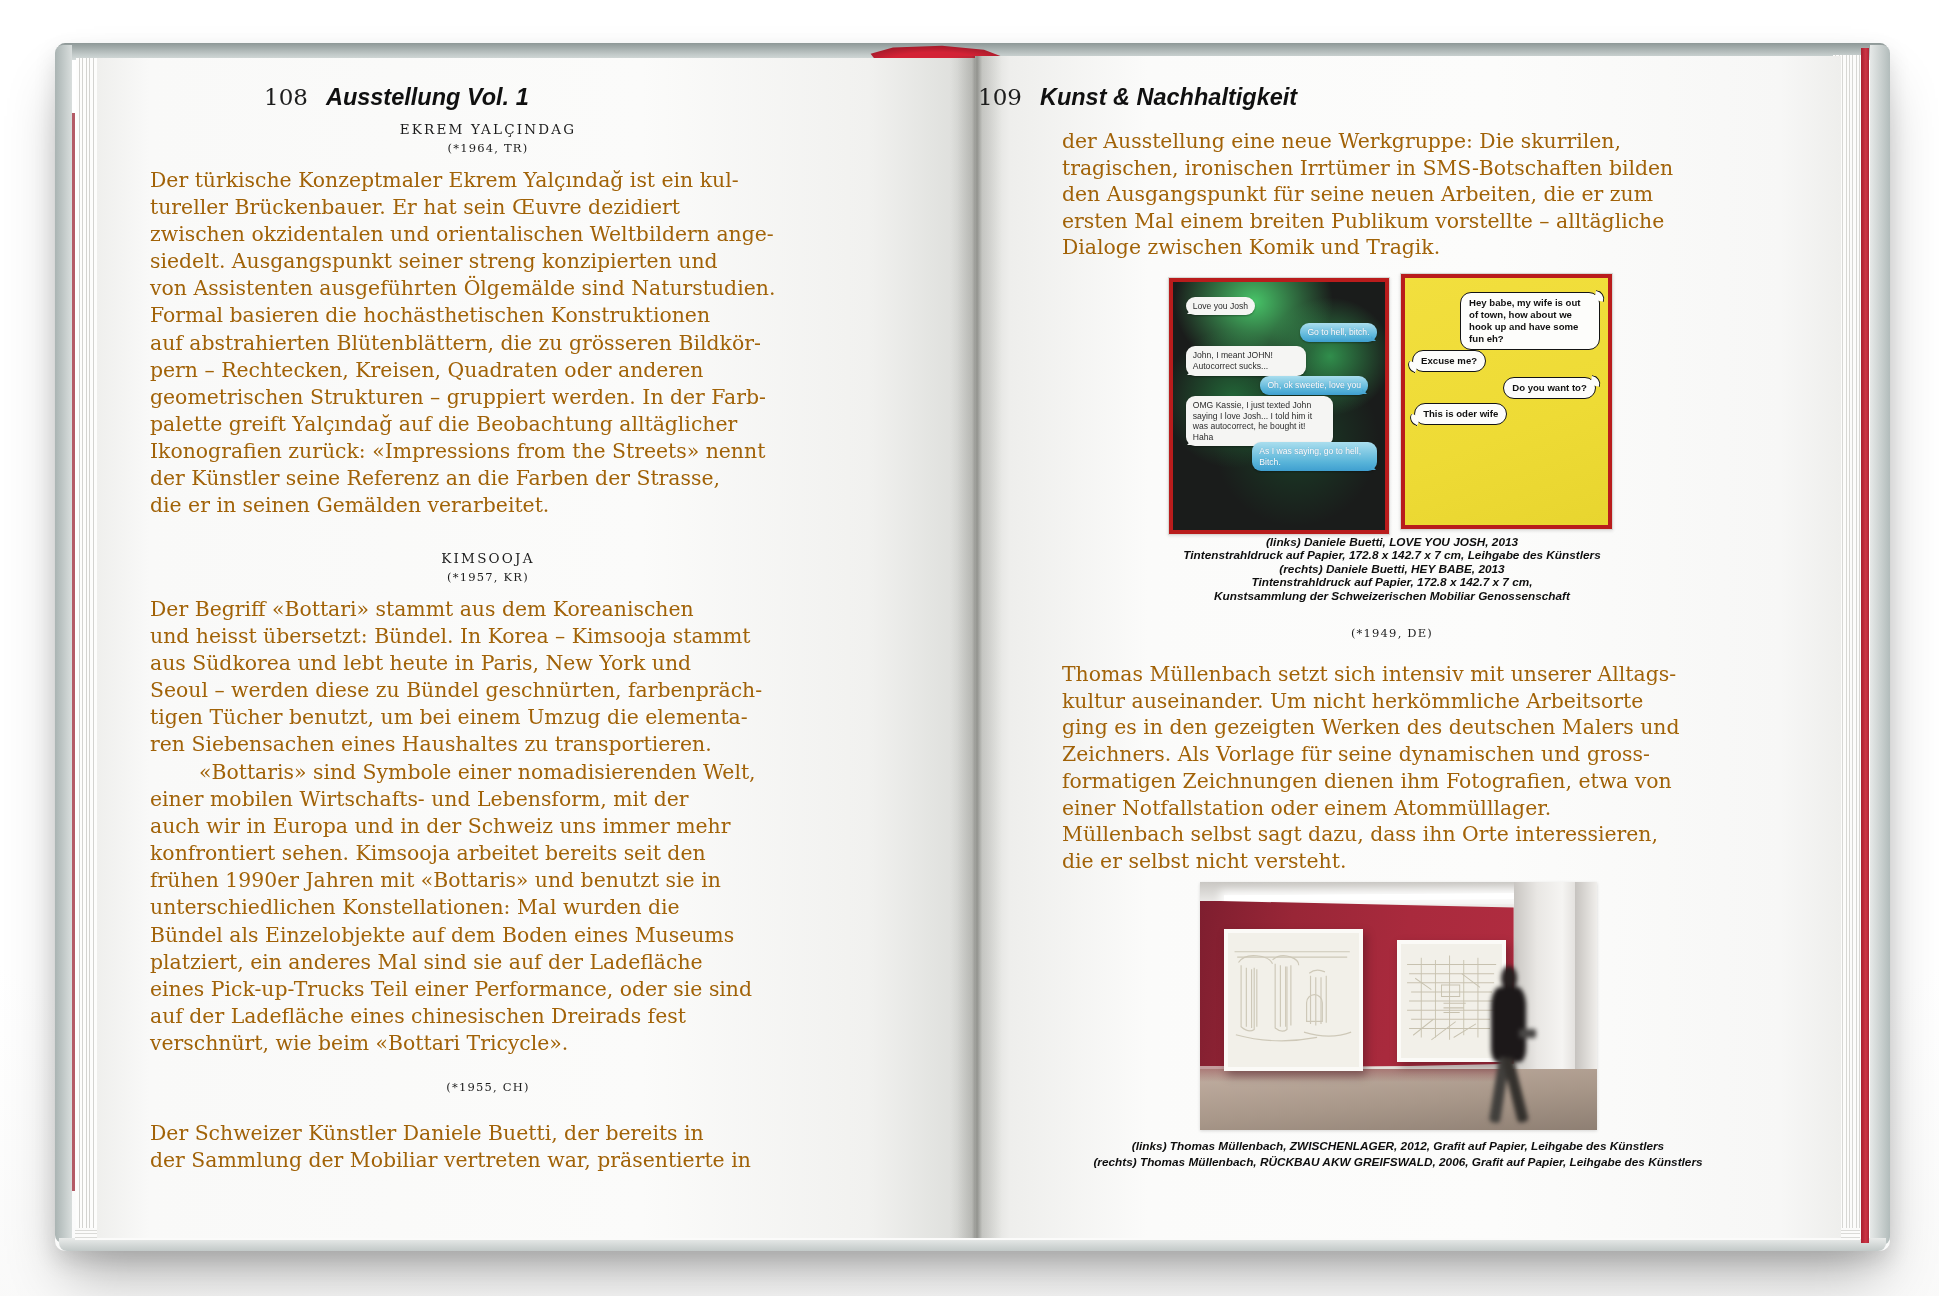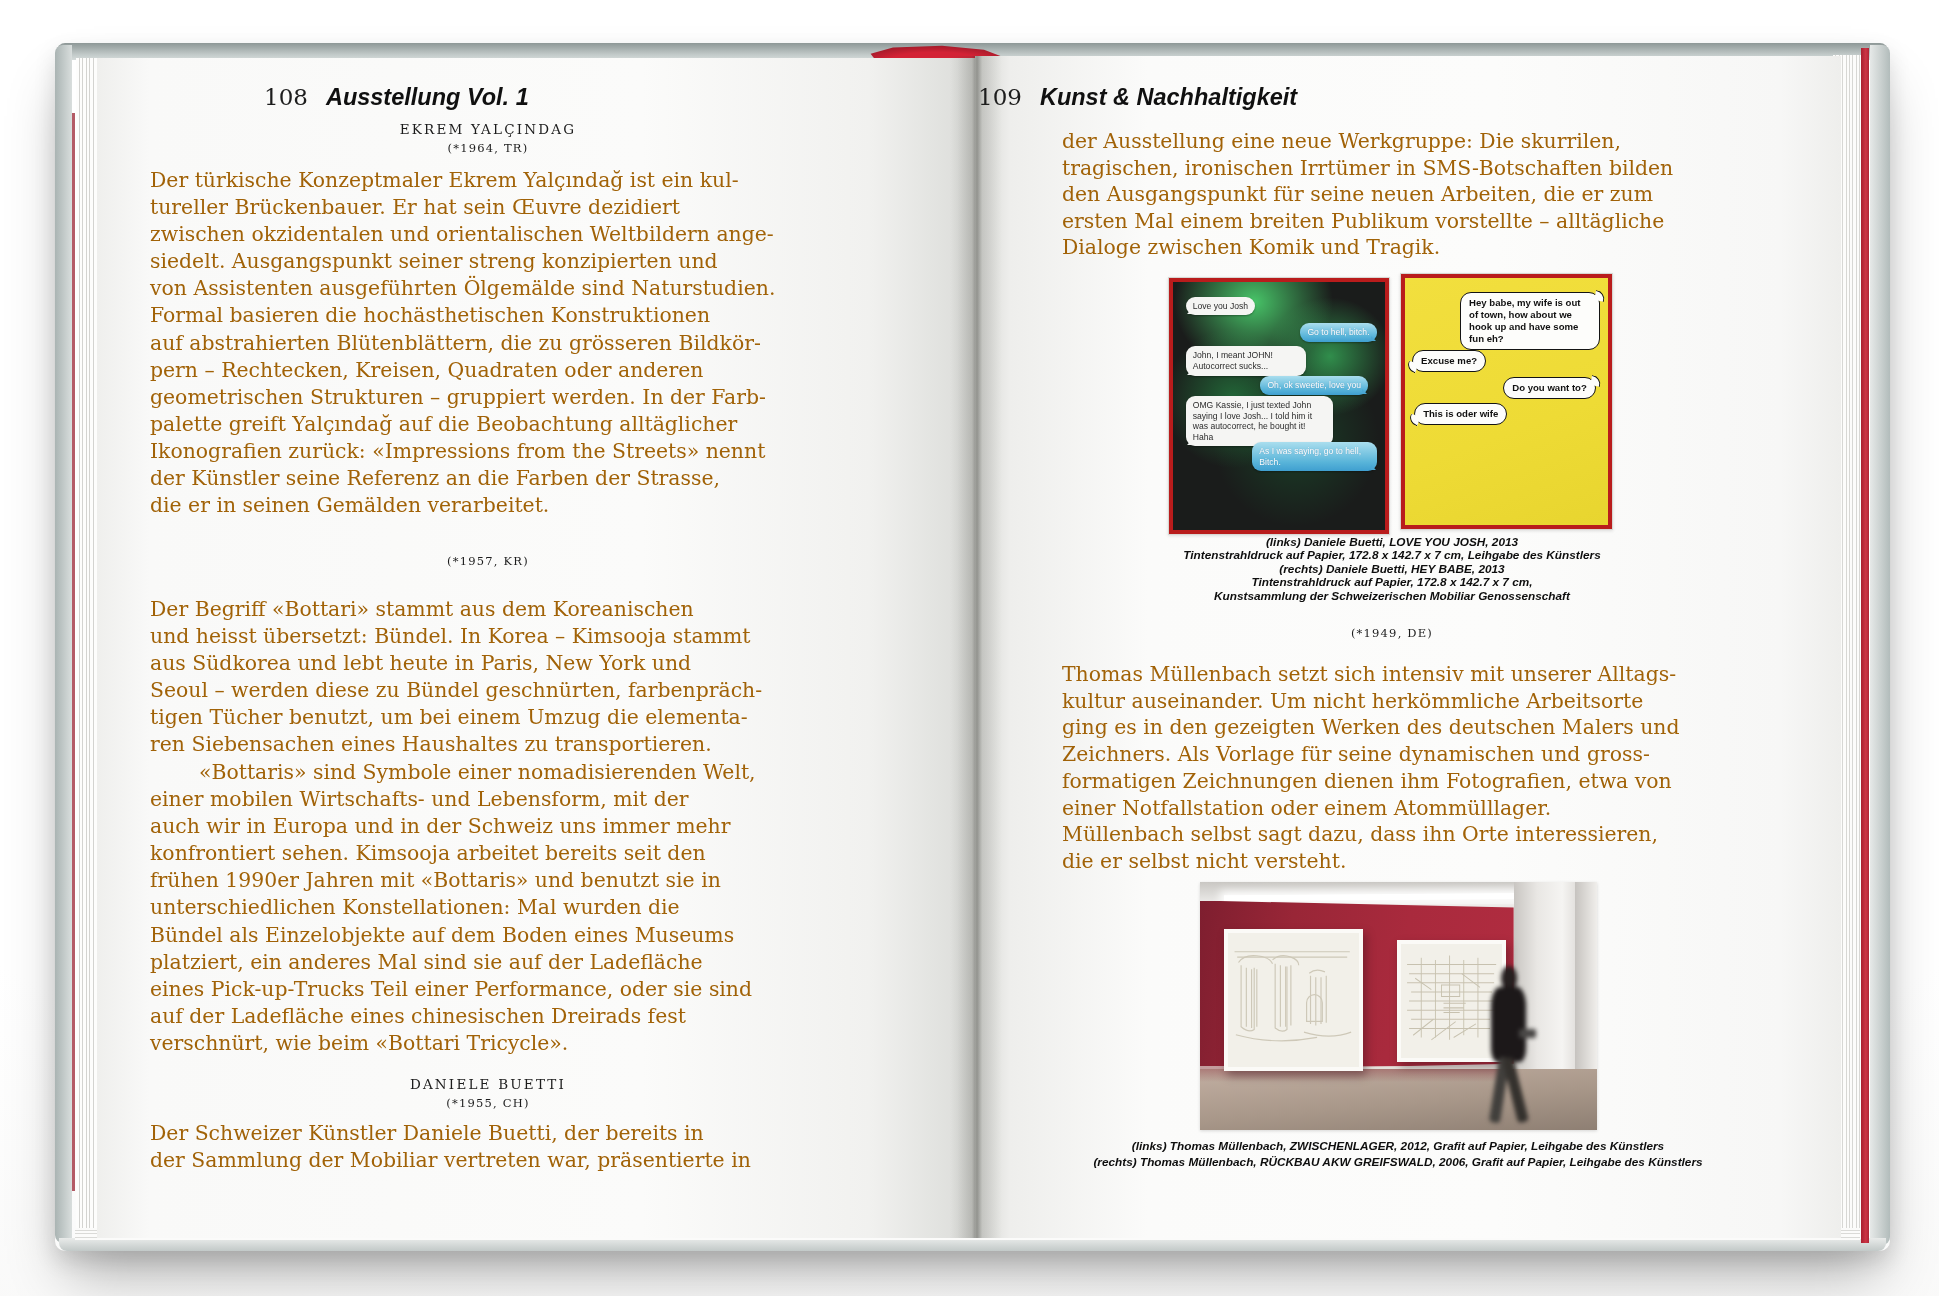--- a/index.html
+++ b/index.html
@@ -152,20 +152,21 @@
 Formal basieren die hochästhetischen Konstruktionen
 auf abstrahierten Blütenblättern, die zu grösseren Bildkör-
 pern – Rechtecken, Kreisen, Quadraten oder anderen
 geometrischen Strukturen – gruppiert werden. In der Farb-
 palette greift Yalçındağ auf die Beobachtung alltäglicher
 Ikonografien zurück: «Impressions from the Streets» nennt
 der Künstler seine Referenz an die Farben der Strasse,
 die er in seinen Gemälden verarbeitet.</div>
 
 <div class="artist-head" style="left:150px;width:676px;top:550px;">
+  <div class="artist-name">KIMSOOJA</div>
   <div class="artist-dates">(*1957, KR)</div>
 </div>
 <div class="serif-body" style="left:150px;top:596px;width:676px;">Der Begriff «Bottari» stammt aus dem Koreanischen
 und heisst übersetzt: Bündel. In Korea – Kimsooja stammt
 aus Südkorea und lebt heute in Paris, New York und
 Seoul – werden diese zu Bündel geschnürten, farbenpräch-
 tigen Tücher benutzt, um bei einem Umzug die elementa-
 ren Siebensachen eines Haushaltes zu transportieren.</div>
 <div class="serif-body indent-first" style="left:150px;top:759px;width:676px;">«Bottaris» sind Symbole einer nomadisierenden Welt,
 einer mobilen Wirtschafts- und Lebensform, mit der
@@ -173,21 +174,20 @@
 konfrontiert sehen. Kimsooja arbeitet bereits seit den
 frühen 1990er Jahren mit «Bottaris» und benutzt sie in
 unterschiedlichen Konstellationen: Mal wurden die
 Bündel als Einzelobjekte auf dem Boden eines Museums
 platziert, ein anderes Mal sind sie auf der Ladefläche
 eines Pick-up-Trucks Teil einer Performance, oder sie sind
 auf der Ladefläche eines chinesischen Dreirads fest
 verschnürt, wie beim «Bottari Tricycle».</div>
 
 <div class="artist-head" style="left:150px;width:676px;top:1076px;">
-  <div class="artist-name">DANIELE BUETTI</div>
   <div class="artist-dates">(*1955, CH)</div>
 </div>
 <div class="serif-body" style="left:150px;top:1120px;width:676px;">Der Schweizer Künstler Daniele Buetti, der bereits in
 der Sammlung der Mobiliar vertreten war, präsentierte in</div>
 
 <div class="page-header" style="left:978px;top:84px;">
   <span class="pagenum">109</span>
   <span class="pagetitle">Kunst &amp; Nachhaltigkeit</span>
 </div>
 

